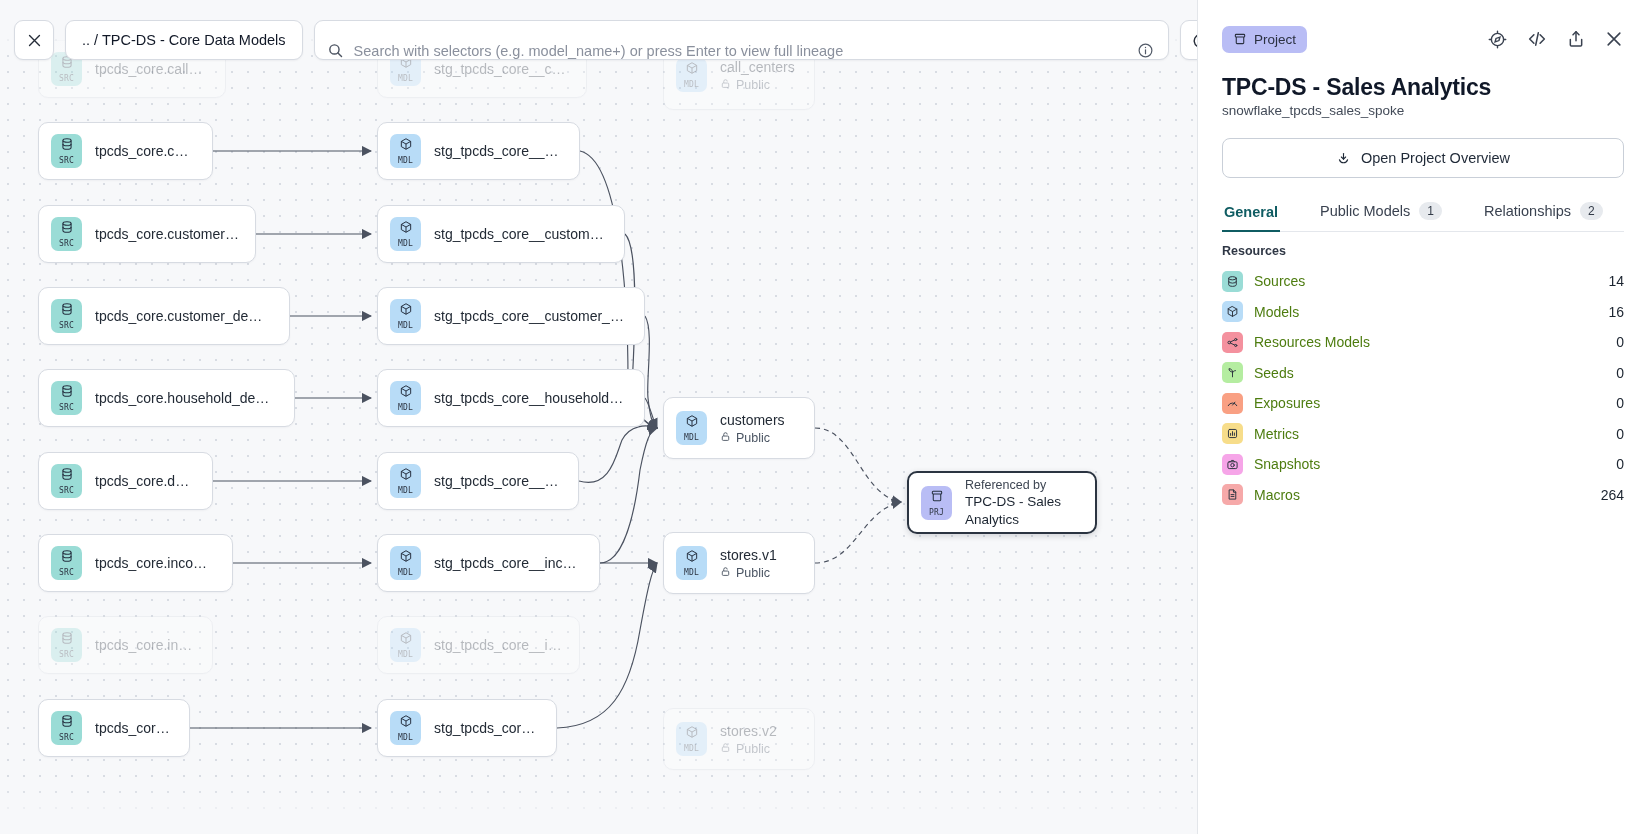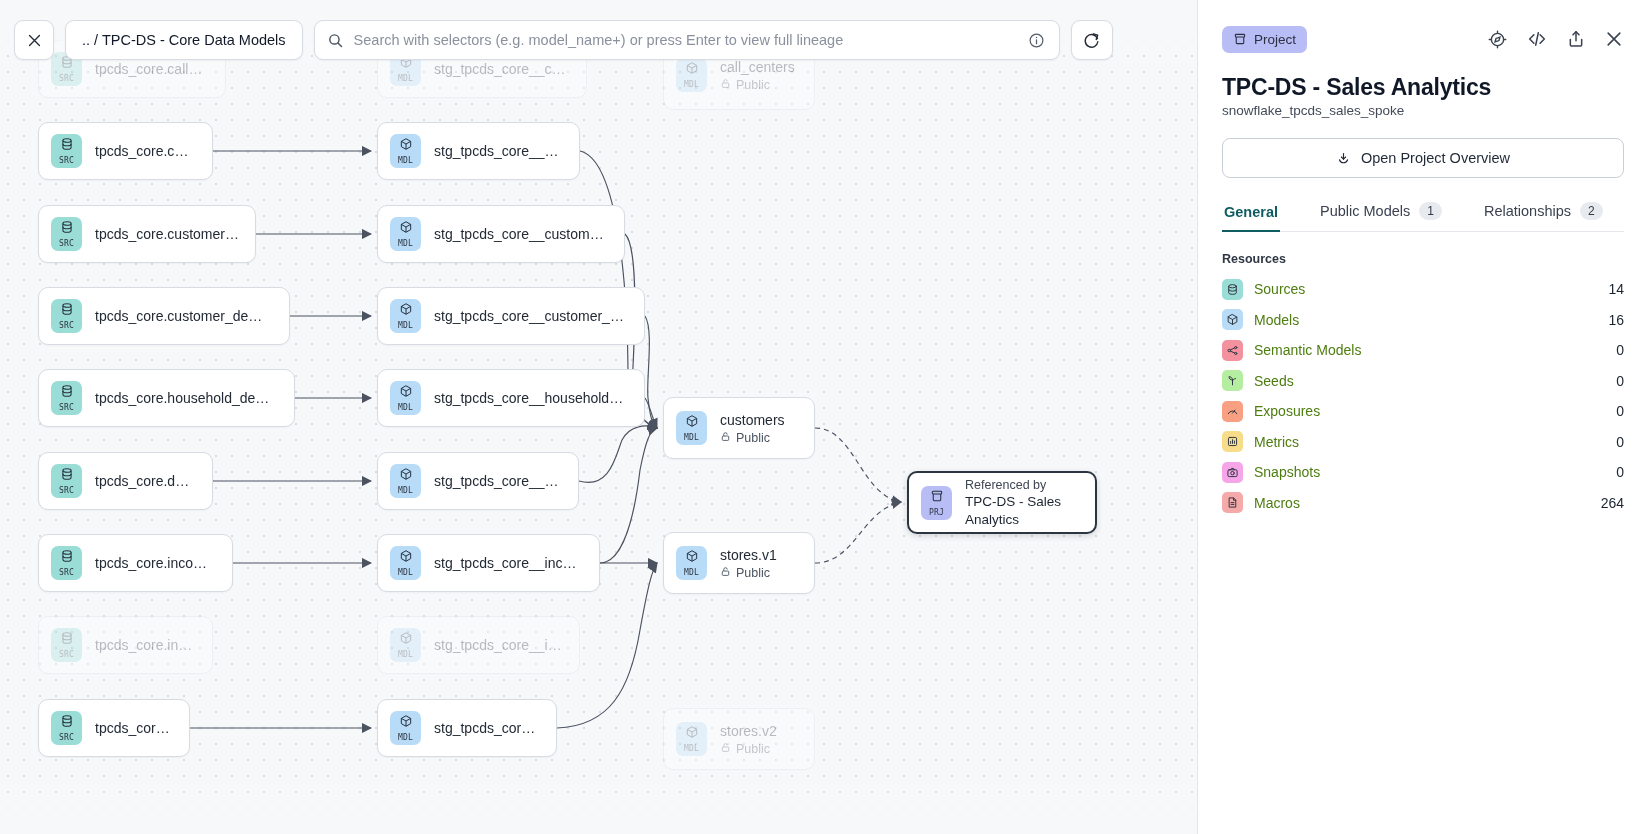--- a/index.html
+++ b/index.html
@@ -41,22 +41,22 @@
   }
   .tb-close { width: 40px; }
   .tb-breadcrumb {
     padding: 0 16px;
     font-size: 14.5px;
     color: #111827;
     white-space: nowrap;
     font-weight: 400;
   }
   .tb-search {
-    width: 746px; padding: 0 14px 0 12px;
-    display: flex; align-items: center; gap: 10px;
+    width: 855px; padding: 0 14px 0 12px;
+    display: flex; align-items: flex-end; gap: 10px;
   }
   .tb-search .ph {
     flex: 1; font-size: 14.5px; color: #8a909d;
     white-space: nowrap; overflow: hidden;
   }
   .tb-refresh { width: 42px; }
   .icon-svg { display: block; }
 
   
   .node {
@@ -167,21 +167,21 @@
   }
   .tab.active { color: #0f5c62; font-weight: 700; border-bottom-color: #0f5c62; }
   .tab .count {
     background: #e7eaee; color: #343c49;
     border-radius: 10px; font-size: 12px;
     padding: 2px 8px; min-width: 22px; text-align: center;
   }
 
   .res-heading {
     font-size: 12.5px; font-weight: 700; color: #2f3745;
-    margin: 20px 0 8px 0;
+    margin: 12px 0 8px 0;
   }
   .res-row {
     display: flex; align-items: center;
     height: 30.5px; cursor: pointer;
   }
   .res-ico {
     width: 21px; height: 21px; border-radius: 5px;
     display: flex; align-items: center; justify-content: center;
     flex: 0 0 auto;
   }
@@ -694,21 +694,21 @@
         <div class="res-row">
           <span class="res-ico" style="background:#f4919e">
             <svg width="13" height="13" viewBox="0 0 24 24" fill="none" stroke="#2d3440" stroke-width="1.8" stroke-linecap="round" stroke-linejoin="round">
               <circle cx="6" cy="12" r="2.4"></circle>
               <circle cx="18" cy="6.5" r="2"></circle>
               <circle cx="18" cy="17.5" r="2"></circle>
               <path d="M8.2 10.9 L16 7.3"></path>
               <path d="M8.2 13.1 L16 16.7"></path>
             </svg>
           </span>
-          <span class="res-label">Semantic Models</span>
+          <span class="res-label">Resources Models</span>
           <span class="res-count">0</span>
         </div>
         <div class="res-row">
           <span class="res-ico" style="background:#b5eda1">
             <svg width="13" height="13" viewBox="0 0 24 24" fill="none" stroke="#2d3440" stroke-width="1.8" stroke-linecap="round" stroke-linejoin="round">
               <path d="M12 20 L12 11"></path>
               <path d="M12 11 C12 7 9 5 5.5 5 C5.5 9 8.5 11 12 11Z"></path>
               <path d="M12 13 C12 10.5 14.5 8.5 17.5 8.5"></path>
             </svg>
           </span>

